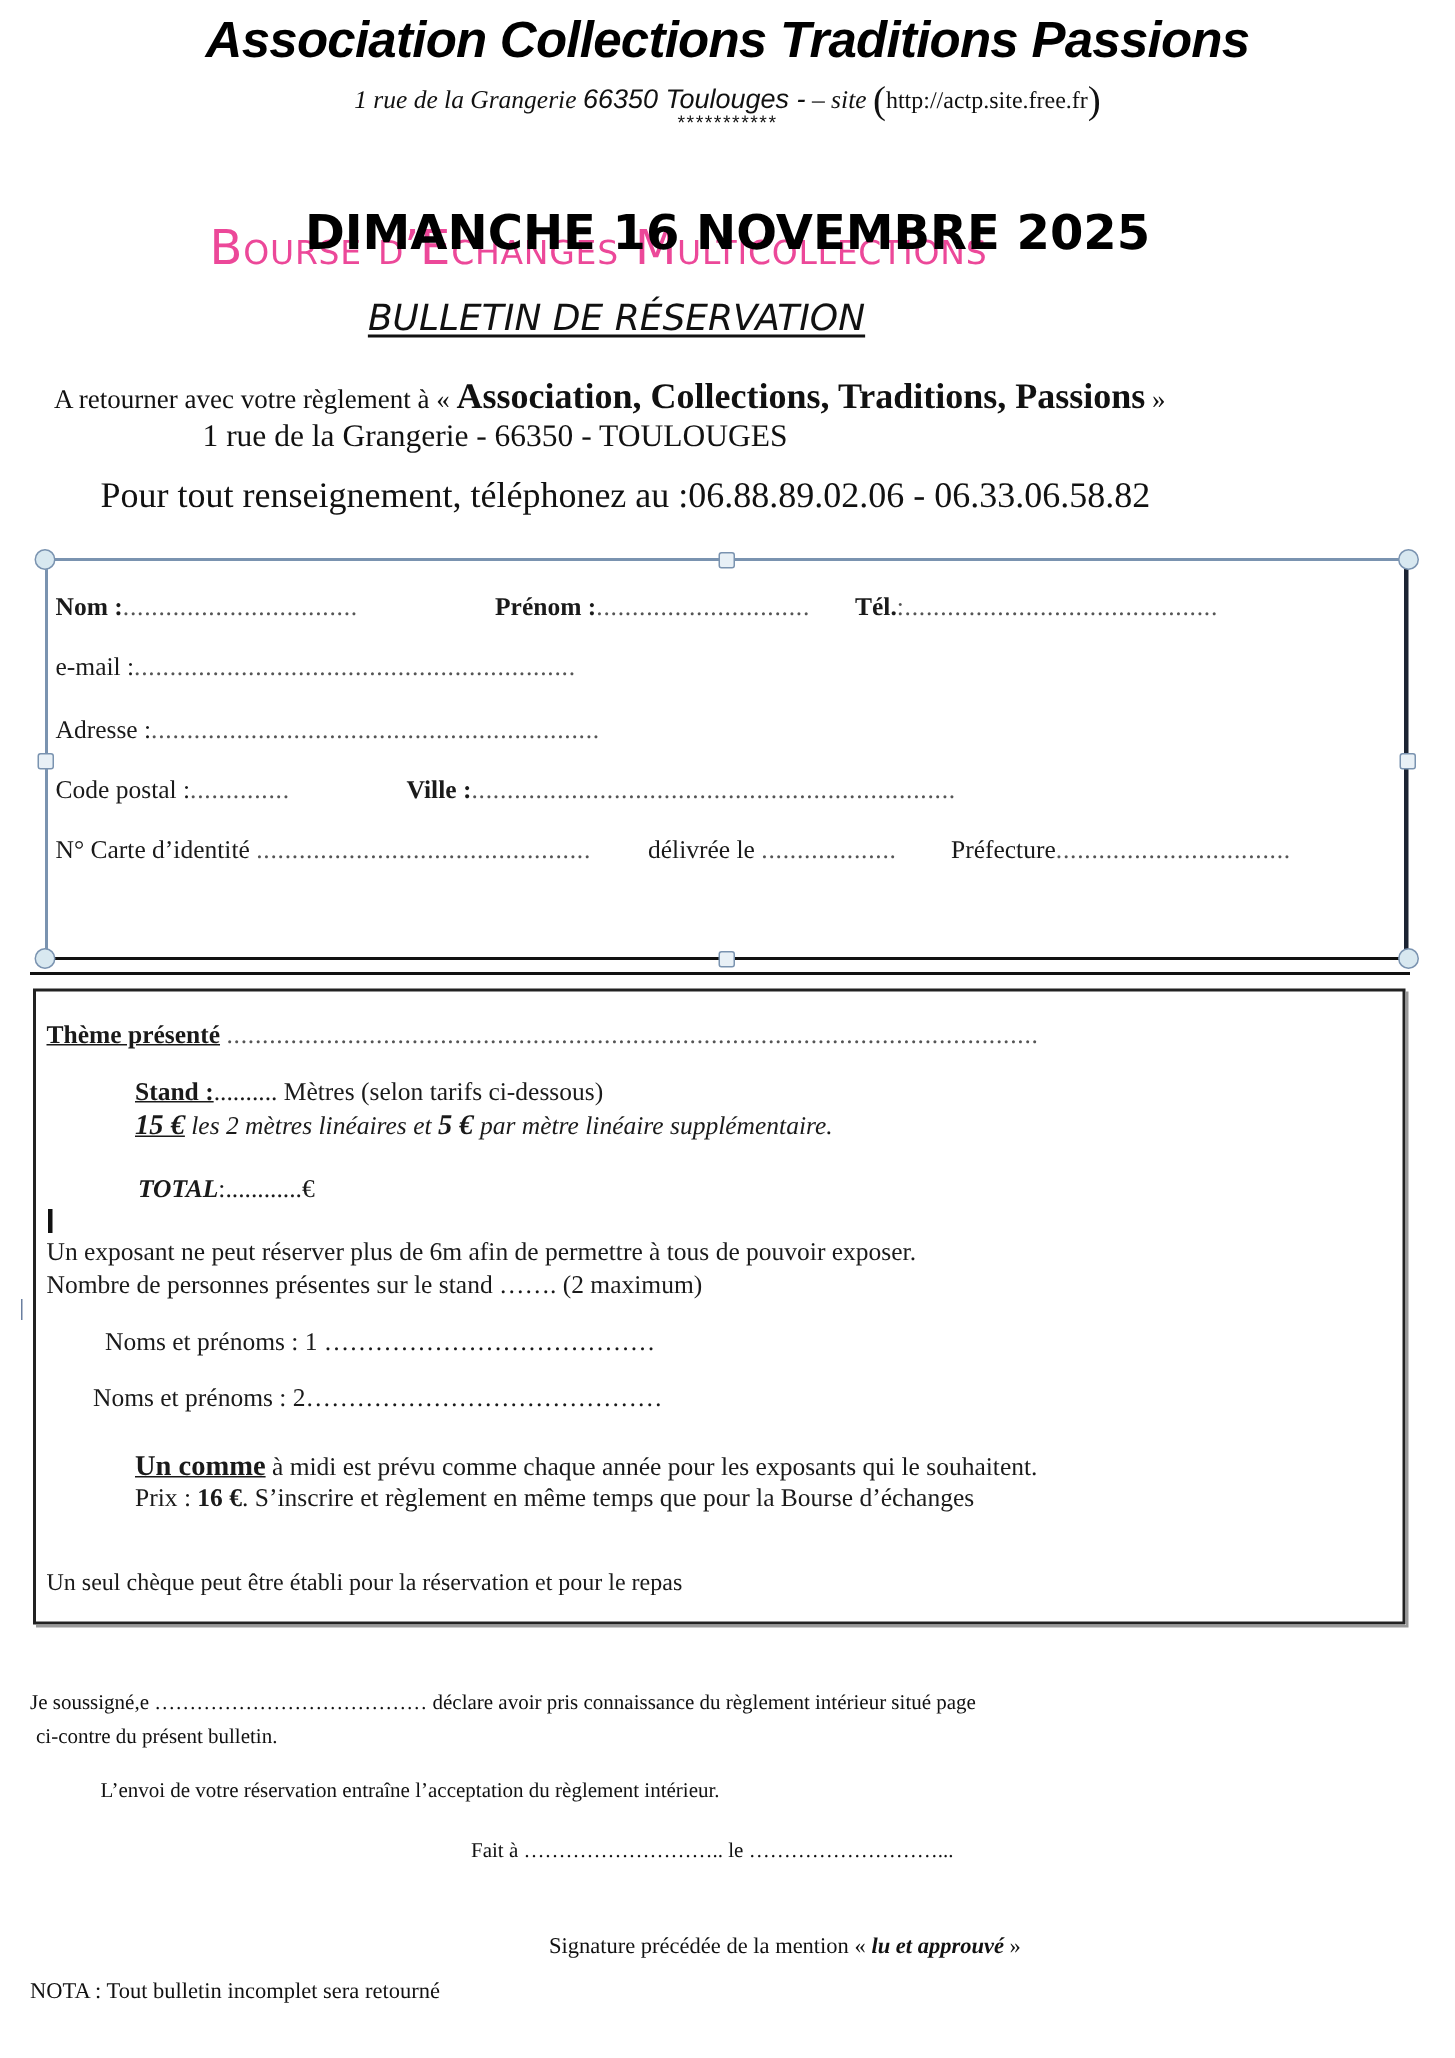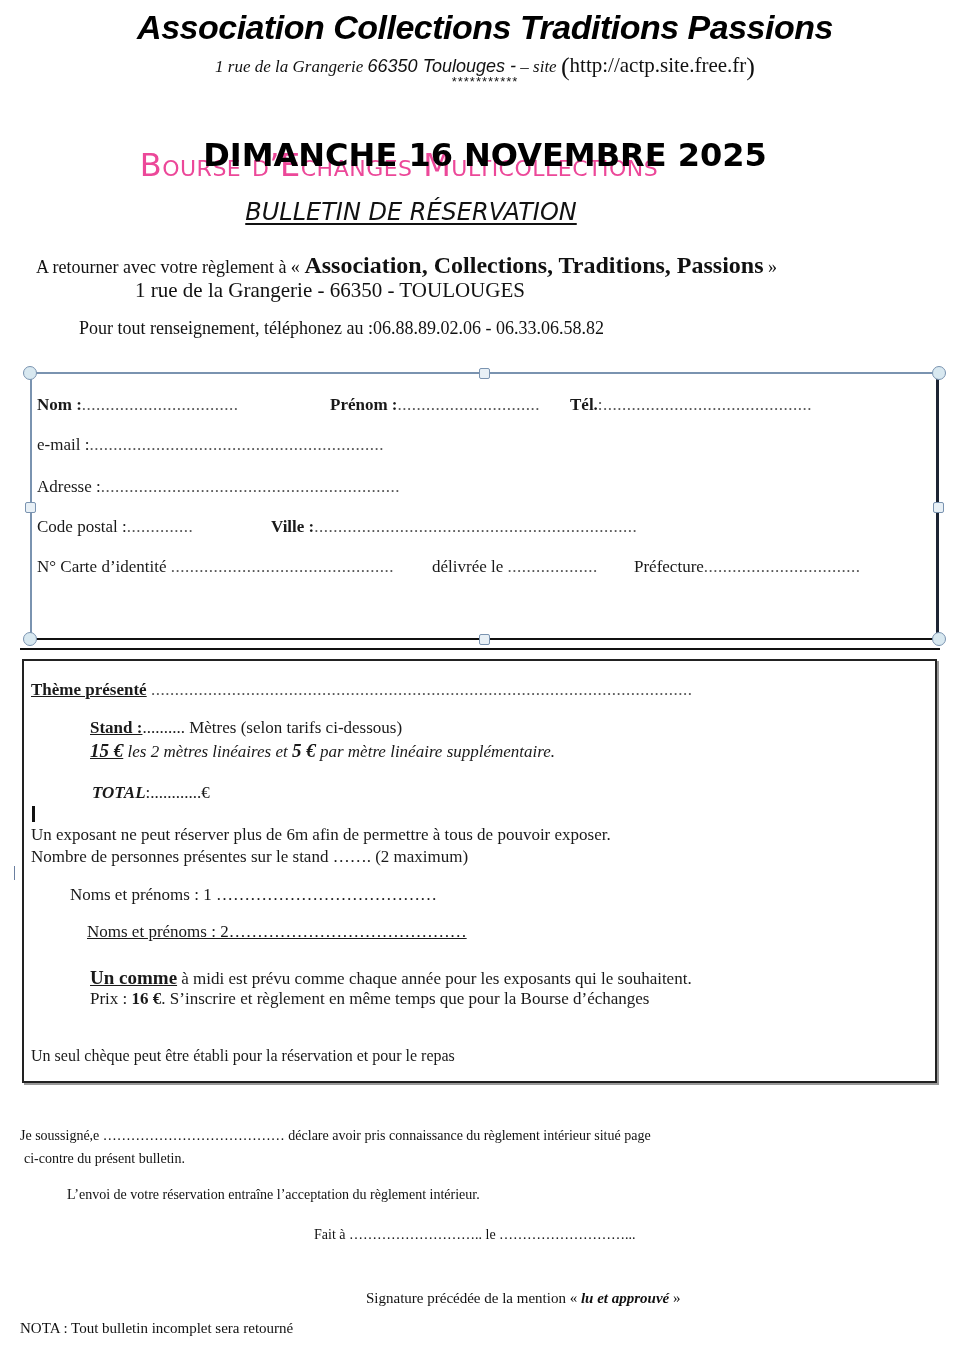--- a/index.html
+++ b/index.html
@@ -3,32 +3,32 @@
 <meta charset="utf-8">
 <style>
   html, body { margin:0; padding:0; background:#ffffff; }
   body { width:970px; height:1372px; position:relative; overflow:hidden; color:#111; font-family:"Liberation Serif", serif; }
   .abs { position:absolute; white-space:nowrap; }
 
   
   .assoc-title { left:0; width:970px; top:8px; text-align:center; font-family:"Liberation Sans", sans-serif; font-weight:bold; font-style:italic; font-size:34px; letter-spacing:-0.5px; color:#000; }
   .addr-line { left:0; width:970px; top:52px; text-align:center; font-size:17px; font-style:italic; }
   .addr-line .sans { font-family:"Liberation Sans", sans-serif; font-style:italic; font-size:18px; }
-  .addr-line .url { font-style:normal; font-size:21px; }
+  .addr-line .url { font-style:normal; font-size:16px; }
   .addr-line .paren { font-style:normal; font-size:26px; vertical-align:-3px; }
   .stars { left:0; width:970px; top:74px; text-align:center; font-family:"Liberation Sans", sans-serif; font-size:13px; letter-spacing:1px; }
 
   .bourse { left:0; width:798px; top:98px; text-align:center; font-family:"DejaVu Sans", sans-serif; font-size:32px; letter-spacing:0.5px; font-variant:small-caps; color:#ec4899;margin-top:48px; }
   .date { left:0; width:970px; top:136px; text-align:center; font-family:"DejaVu Sans", sans-serif; font-weight:bold; font-size:32px; color:#000; }
   .bulletin { left:0; width:822px; top:198px; text-align:center; font-family:"DejaVu Sans", sans-serif; font-style:italic; font-size:24px; text-decoration:underline; text-underline-offset:3px; }
 
   .retour { left:36px; top:252px; font-size:18px; }
   .retour .big { font-weight:bold; font-size:24px; }
   .retour-addr { left:135px; top:278px; font-size:21px; }
-  .phone { left:67px; top:318px; font-size:18px;margin-left:12px; }
+  .phone { left:67px; top:318px; font-size:24px; }
 
   
   .frame1 { left:30px; top:372px; width:904px; height:264px; border-top:2px solid #7a93b0; border-left:2px solid #7a93b0; border-right:3px solid #1c2433; border-bottom:2px solid #111; }
   .handle-c { position:absolute; width:12px; height:12px; border-radius:50%; background:#d8e8f0; border:1.5px solid #7a93b0; }
   .handle-s { position:absolute; width:9px; height:9px; background:#e8f0f6; border:1.5px solid #7a93b0; border-radius:2px; }
   .sep-line { left:20px; top:648px; width:920px; height:0; border-top:2px solid #111; }
 
   .f1 { font-size:17px; color:#1a1a1a; }
   .f1 b { font-weight:bold;margin-top:12px; }
   .dots { color:#555; letter-spacing:0.5px; }
@@ -133,21 +133,21 @@
 <div class="abs f2" style="left:92px; top:783px;">
   <b class="ital">TOTAL</b><span>:............€</span>
 </div>
 
 <div class="abs cursor-bar"></div>
 
 <div class="abs f2" style="left:31px; top:825px;">Un exposant ne peut réserver plus de 6m afin de permettre à tous de pouvoir exposer.</div>
 <div class="abs f2" style="left:31px; top:847px;">Nombre de personnes présentes sur le stand ……. (2 maximum)</div>
 
 <div class="abs f2" style="left:70px; top:885px;">Noms et prénoms :  1 …………………………………</div>
-<div class="abs f2" style="left:87px; top:922px;text-decoration:underline;">Noms et prénoms :  2……………………………………</div>
+<div class="abs f2" style="left:62px; top:922px;">Noms et prénoms :  2……………………………………</div>
 
 <div class="abs f2" style="left:90px; top:967px;">
   <span class="ul-b" style="font-size:19px;">Un comme</span><span> à midi est prévu comme chaque année pour les exposants qui le souhaitent.</span>
 </div>
 <div class="abs f2" style="left:90px; top:989px;">
   <span>Prix : </span><b>16 €</b><span>. S’inscrire et règlement en même temps que pour la Bourse d’échanges</span>
 </div>
 
 <div class="abs f2" style="left:31px; top:1047px; font-size:16px;">Un seul chèque peut être établi pour la réservation et pour le repas</div>
 

